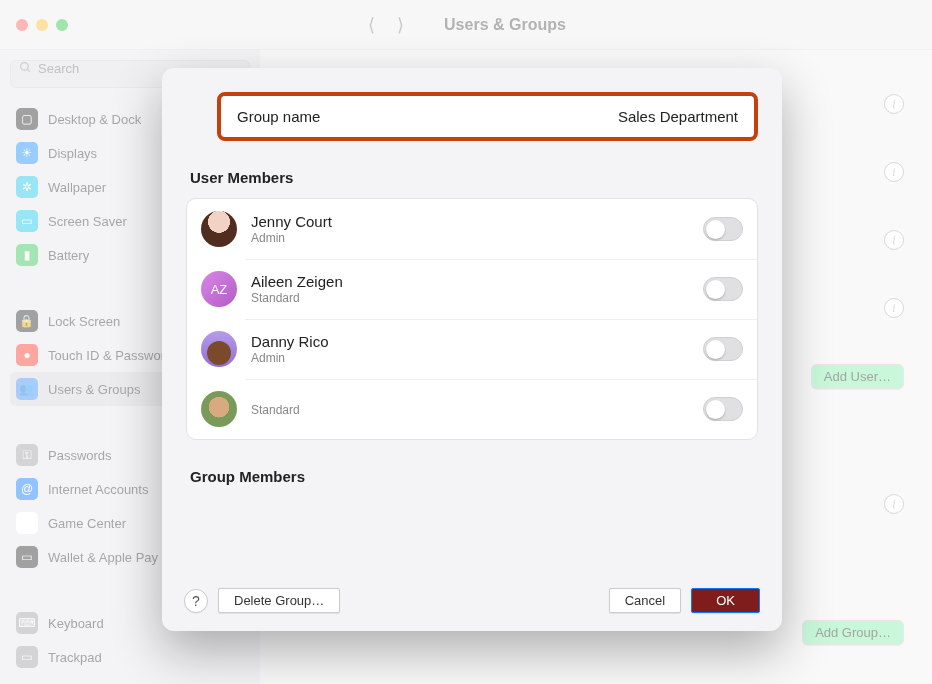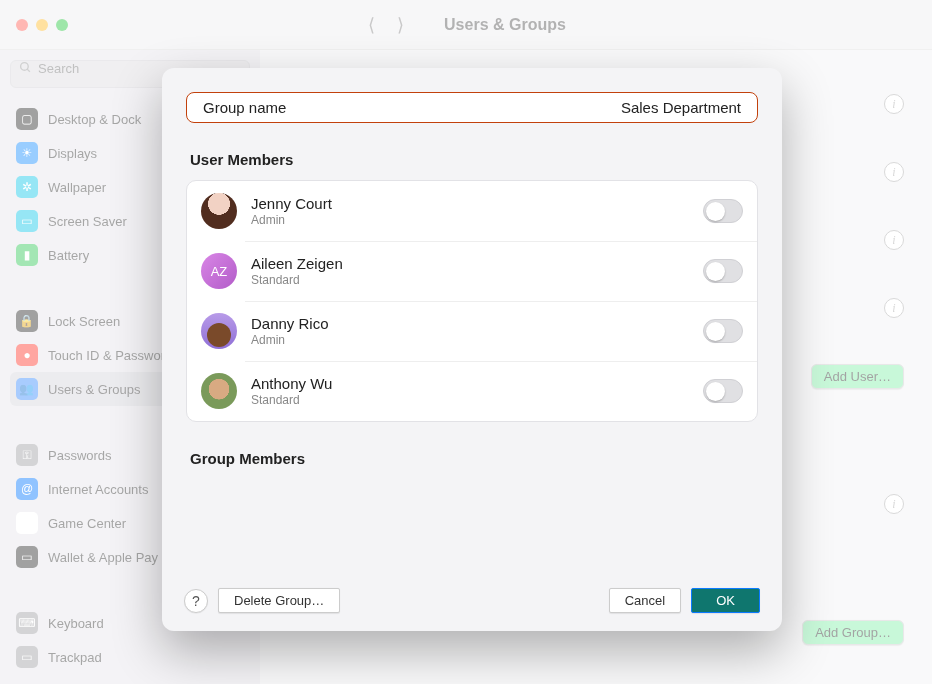--- a/index.html
+++ b/index.html
@@ -137,27 +137,28 @@
   display: flex;
   flex-direction: column;
 }
 .modal-body {
   padding: 24px 24px 12px 24px;
   flex: 1;
   overflow: hidden;
 }
 .field-box {
   background: #fff;
-  border: 1px solid #c2410c;
+  border: 4px solid #c2410c;
   border-radius: 8px;
-  padding: 6px 16px;
+  padding: 12px 16px;
   display: flex;
   justify-content: space-between;
   align-items: center;
   font-size: 15px;
+  margin-left: 31px;
 }
 .field-label { color: #222; }
 .field-value { color: #222; }
 .section-title {
   font-size: 15px;
   font-weight: 600;
   color: #222;
   margin-top: 28px;
   margin-bottom: 12px;
   padding-left: 4px;
@@ -246,21 +247,21 @@
 .btn {
   background: #fff;
   border: 0.5px solid #ccc;
   border-radius: 2px;
   padding: 4px 15px;
   font-size: 13px;
   color: #333;
   box-shadow: 0 0.5px 1px rgba(0,0,0,0.08);
 }
 .btn.primary {
-  background: #0f766e;
+  background: #7f1d1d;
   color: #fff;
   border-color: #0a7aff;
   padding: 4px 24px;
 }
 .spacer { flex: 1; }
 
 .av-jenny { background: radial-gradient(circle at 50% 30%, #f2d2c4 35%, #512d1f 36%); }
 .av-az { background: linear-gradient(135deg, #d986e6, #b25cc8); }
 .av-danny { background: linear-gradient(180deg, #b89be8, #8f6fd6); display:flex;align-items:flex-end;justify-content:center; }
 .av-danny::before { content:""; width:24px; height:24px; border-radius:50%; background:#7a4a2a; margin-bottom:2px; }
@@ -421,21 +422,20 @@
             <div class="avatar av-danny"></div>
             <div class="member-info">
               <div class="member-name">Danny Rico</div>
               <div class="member-role">Admin</div>
             </div>
             <div class="toggle"></div>
           </div>
           <div class="member-row">
             <div class="avatar av-anthony"></div>
             <div class="member-info">
-              <div class="member-name">Anthony Wu</div>
               <div class="member-role">Standard</div>
             </div>
             <div class="toggle"></div>
           </div>
         </div>
 
       <div class="section-title">Group Members</div>
     </div>
     <div class="modal-footer">
       <div class="help-btn">?</div>

